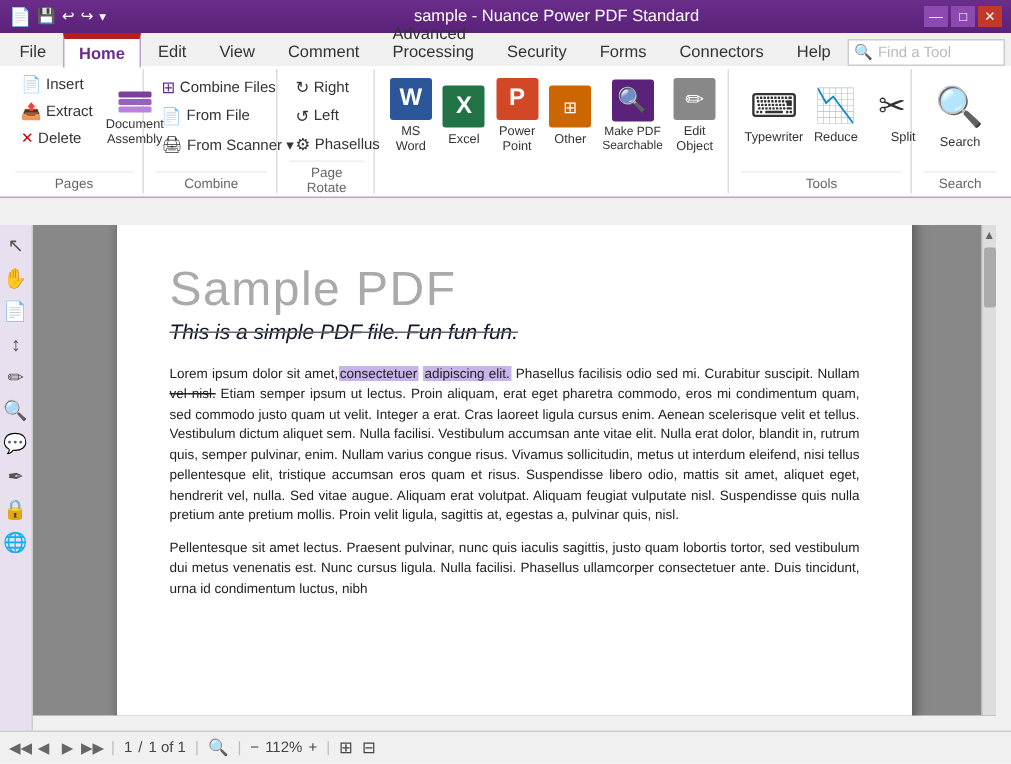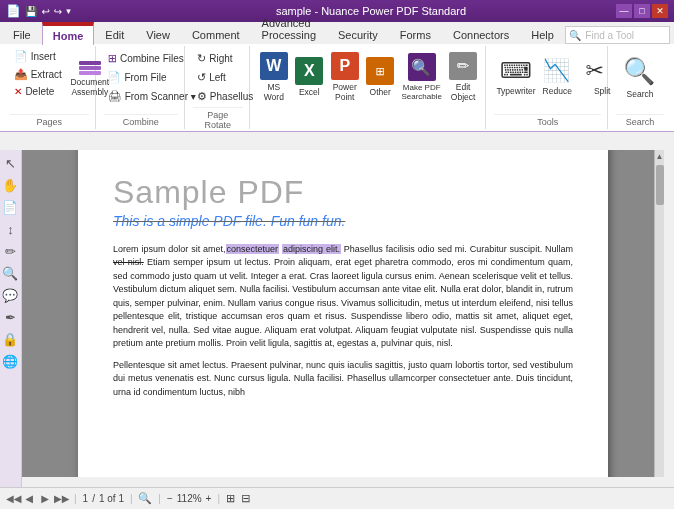--- a/index.html
+++ b/index.html
@@ -168,21 +168,21 @@
     #pdf-title {
       font-size: 32px;
       color: #aaa;
       font-weight: 300;
       letter-spacing: 1px;
       margin-bottom: 2px;
     }
     #pdf-subtitle {
       font-size: 14px;
       font-style: italic;
-      color: #3b82f6;
+      color: #0f172a;
       margin-bottom: 14px;
       text-decoration: line-through;
       text-decoration-color: #666;
     }
     #pdf-body {
       font-size: 9px;
       color: #222;
       line-height: 1.5;
       text-align: justify;
     }

